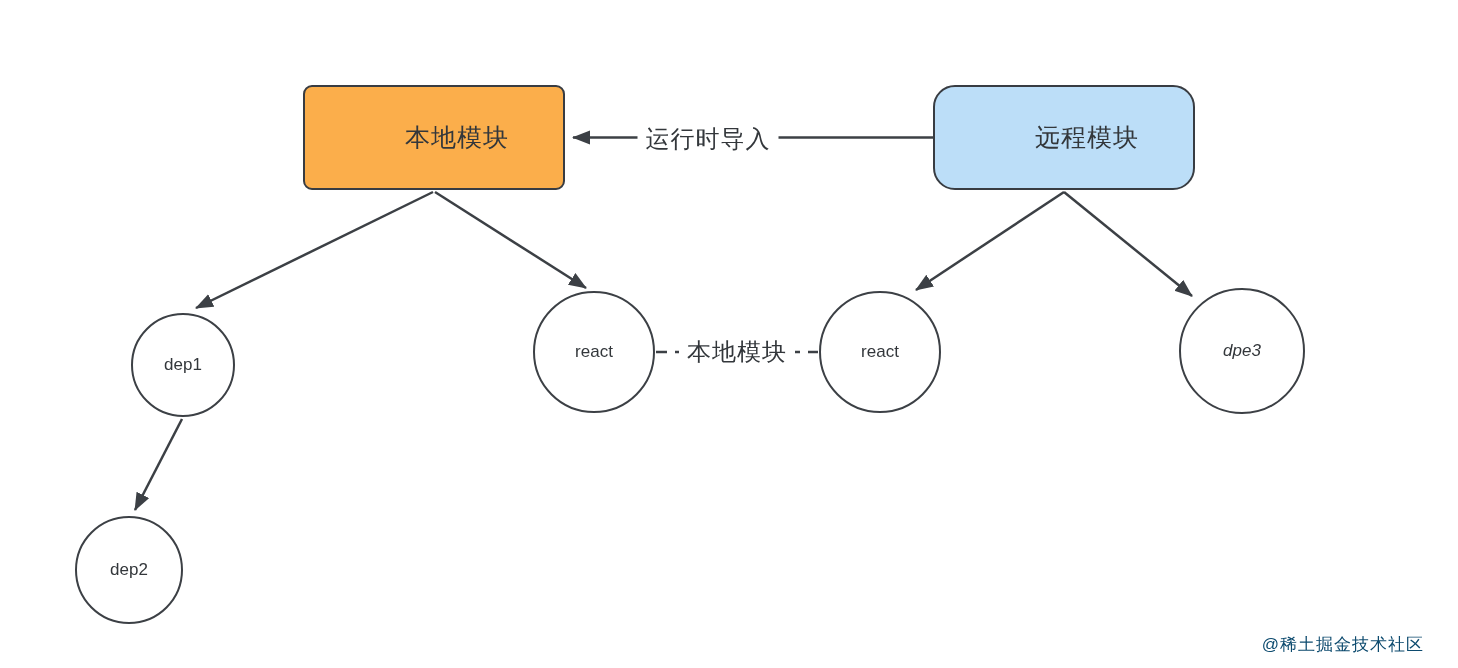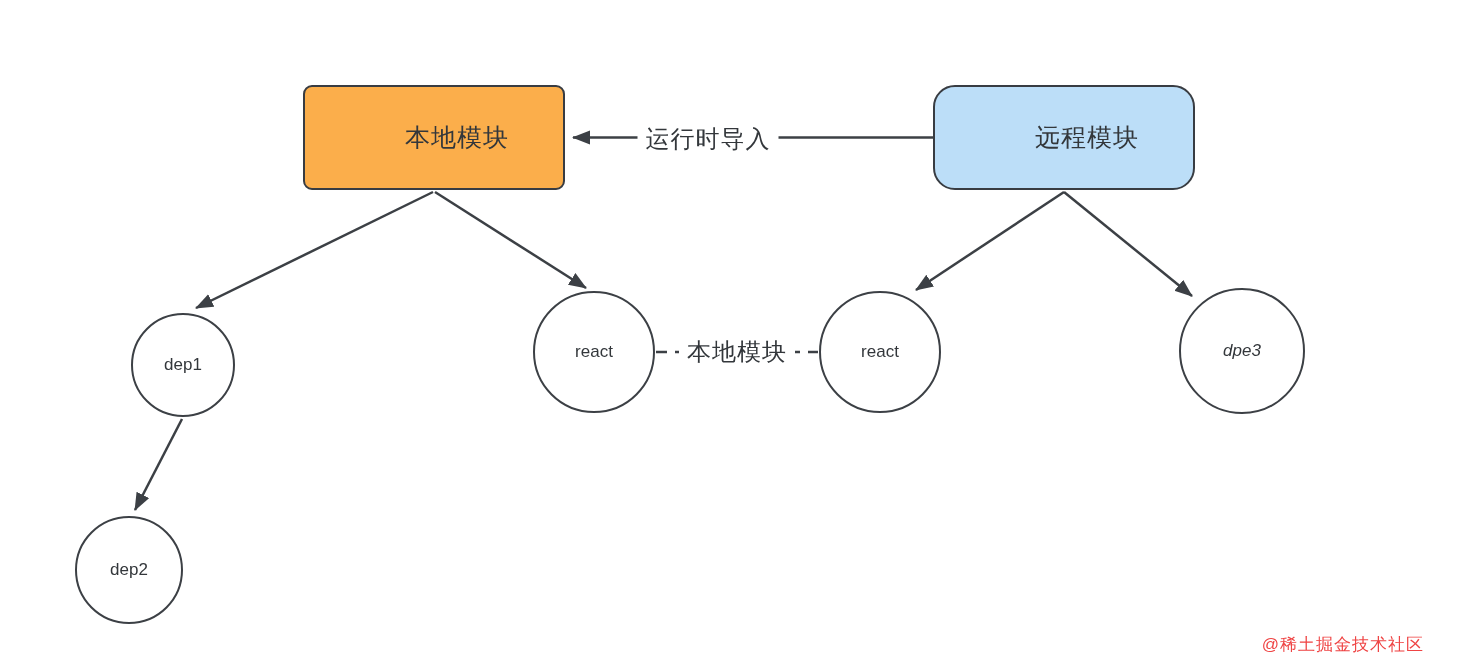--- a/index.html
+++ b/index.html
@@ -65,21 +65,21 @@
     letter-spacing: 1px;
     white-space: nowrap;
   }
   .lbl-runtime { left: 708px; top: 139px; }
   .lbl-shared  { left: 737px; top: 352px; }
   .watermark {
     position: absolute;
     right: 34px;
     bottom: 12px;
     font-size: 17px;
-    color: #ef4444;
+    color: #0c4a6e;
     letter-spacing: 1px;
   }
 </style>
 </head>
 <body>
 
 <div class="canvas">
 
   <svg class="edges-layer" width="1458" height="668" viewBox="0 0 1458 668" xmlns="http://www.w3.org/2000/svg">
     <defs>

